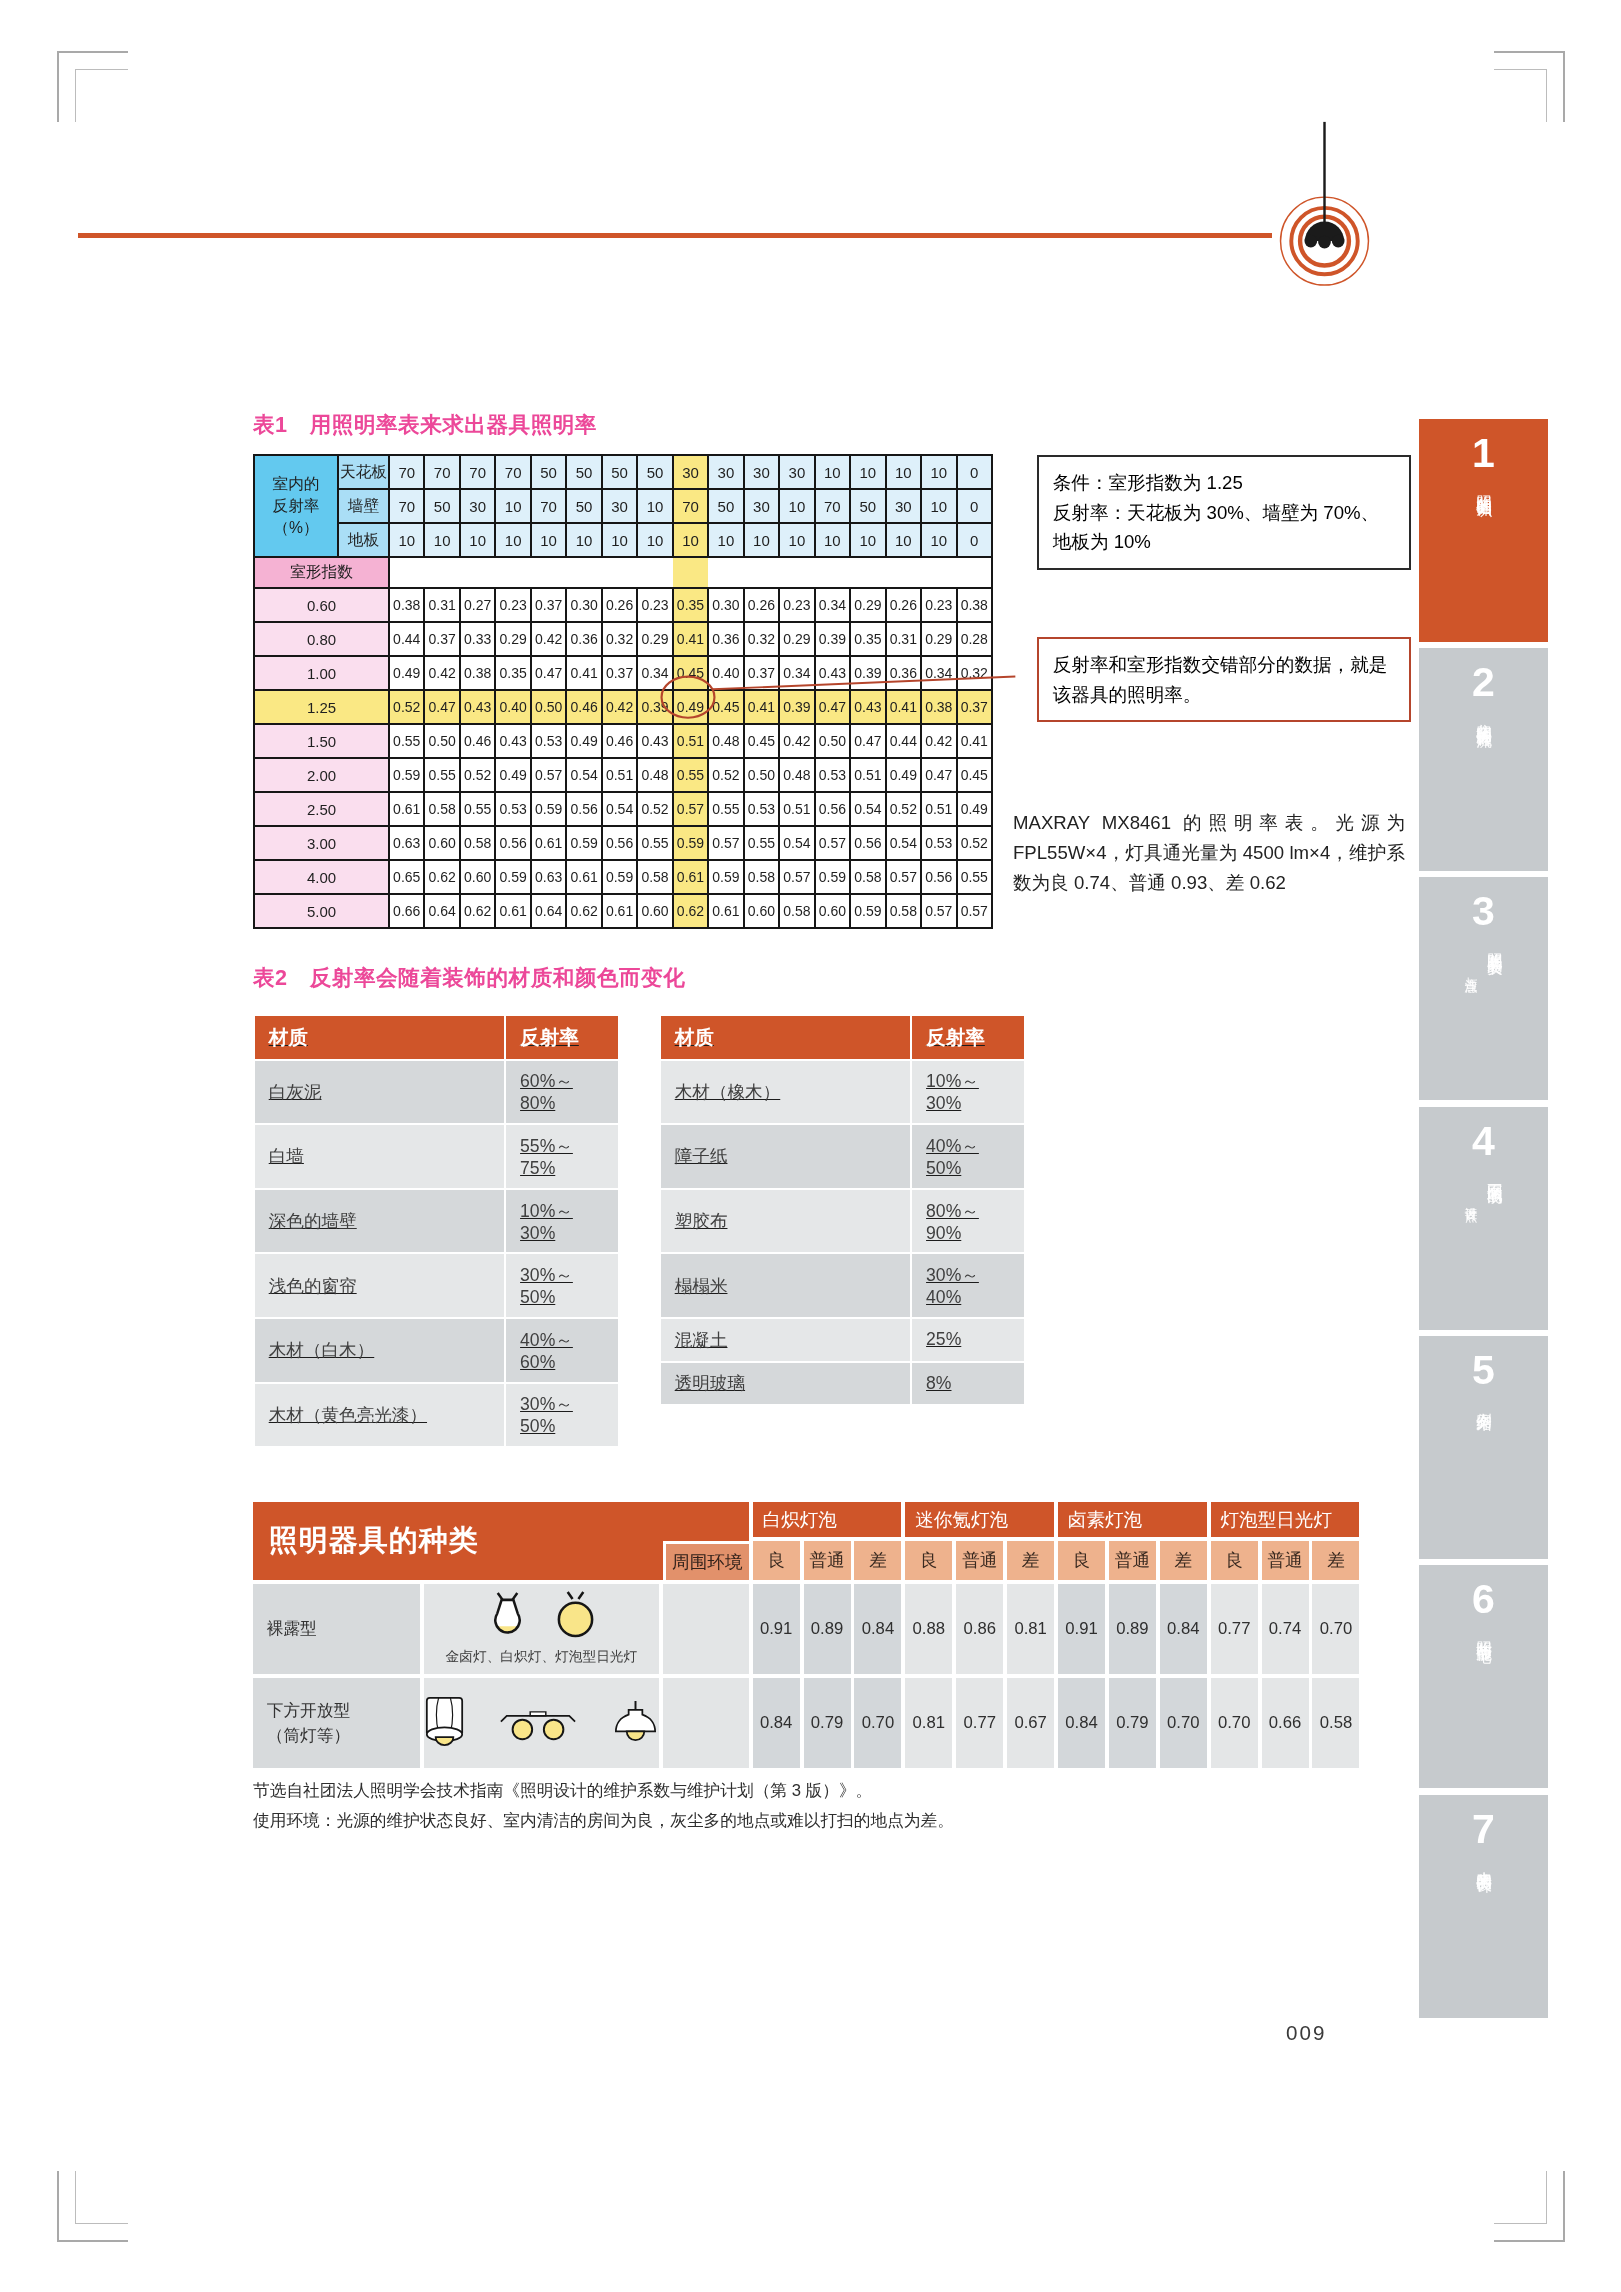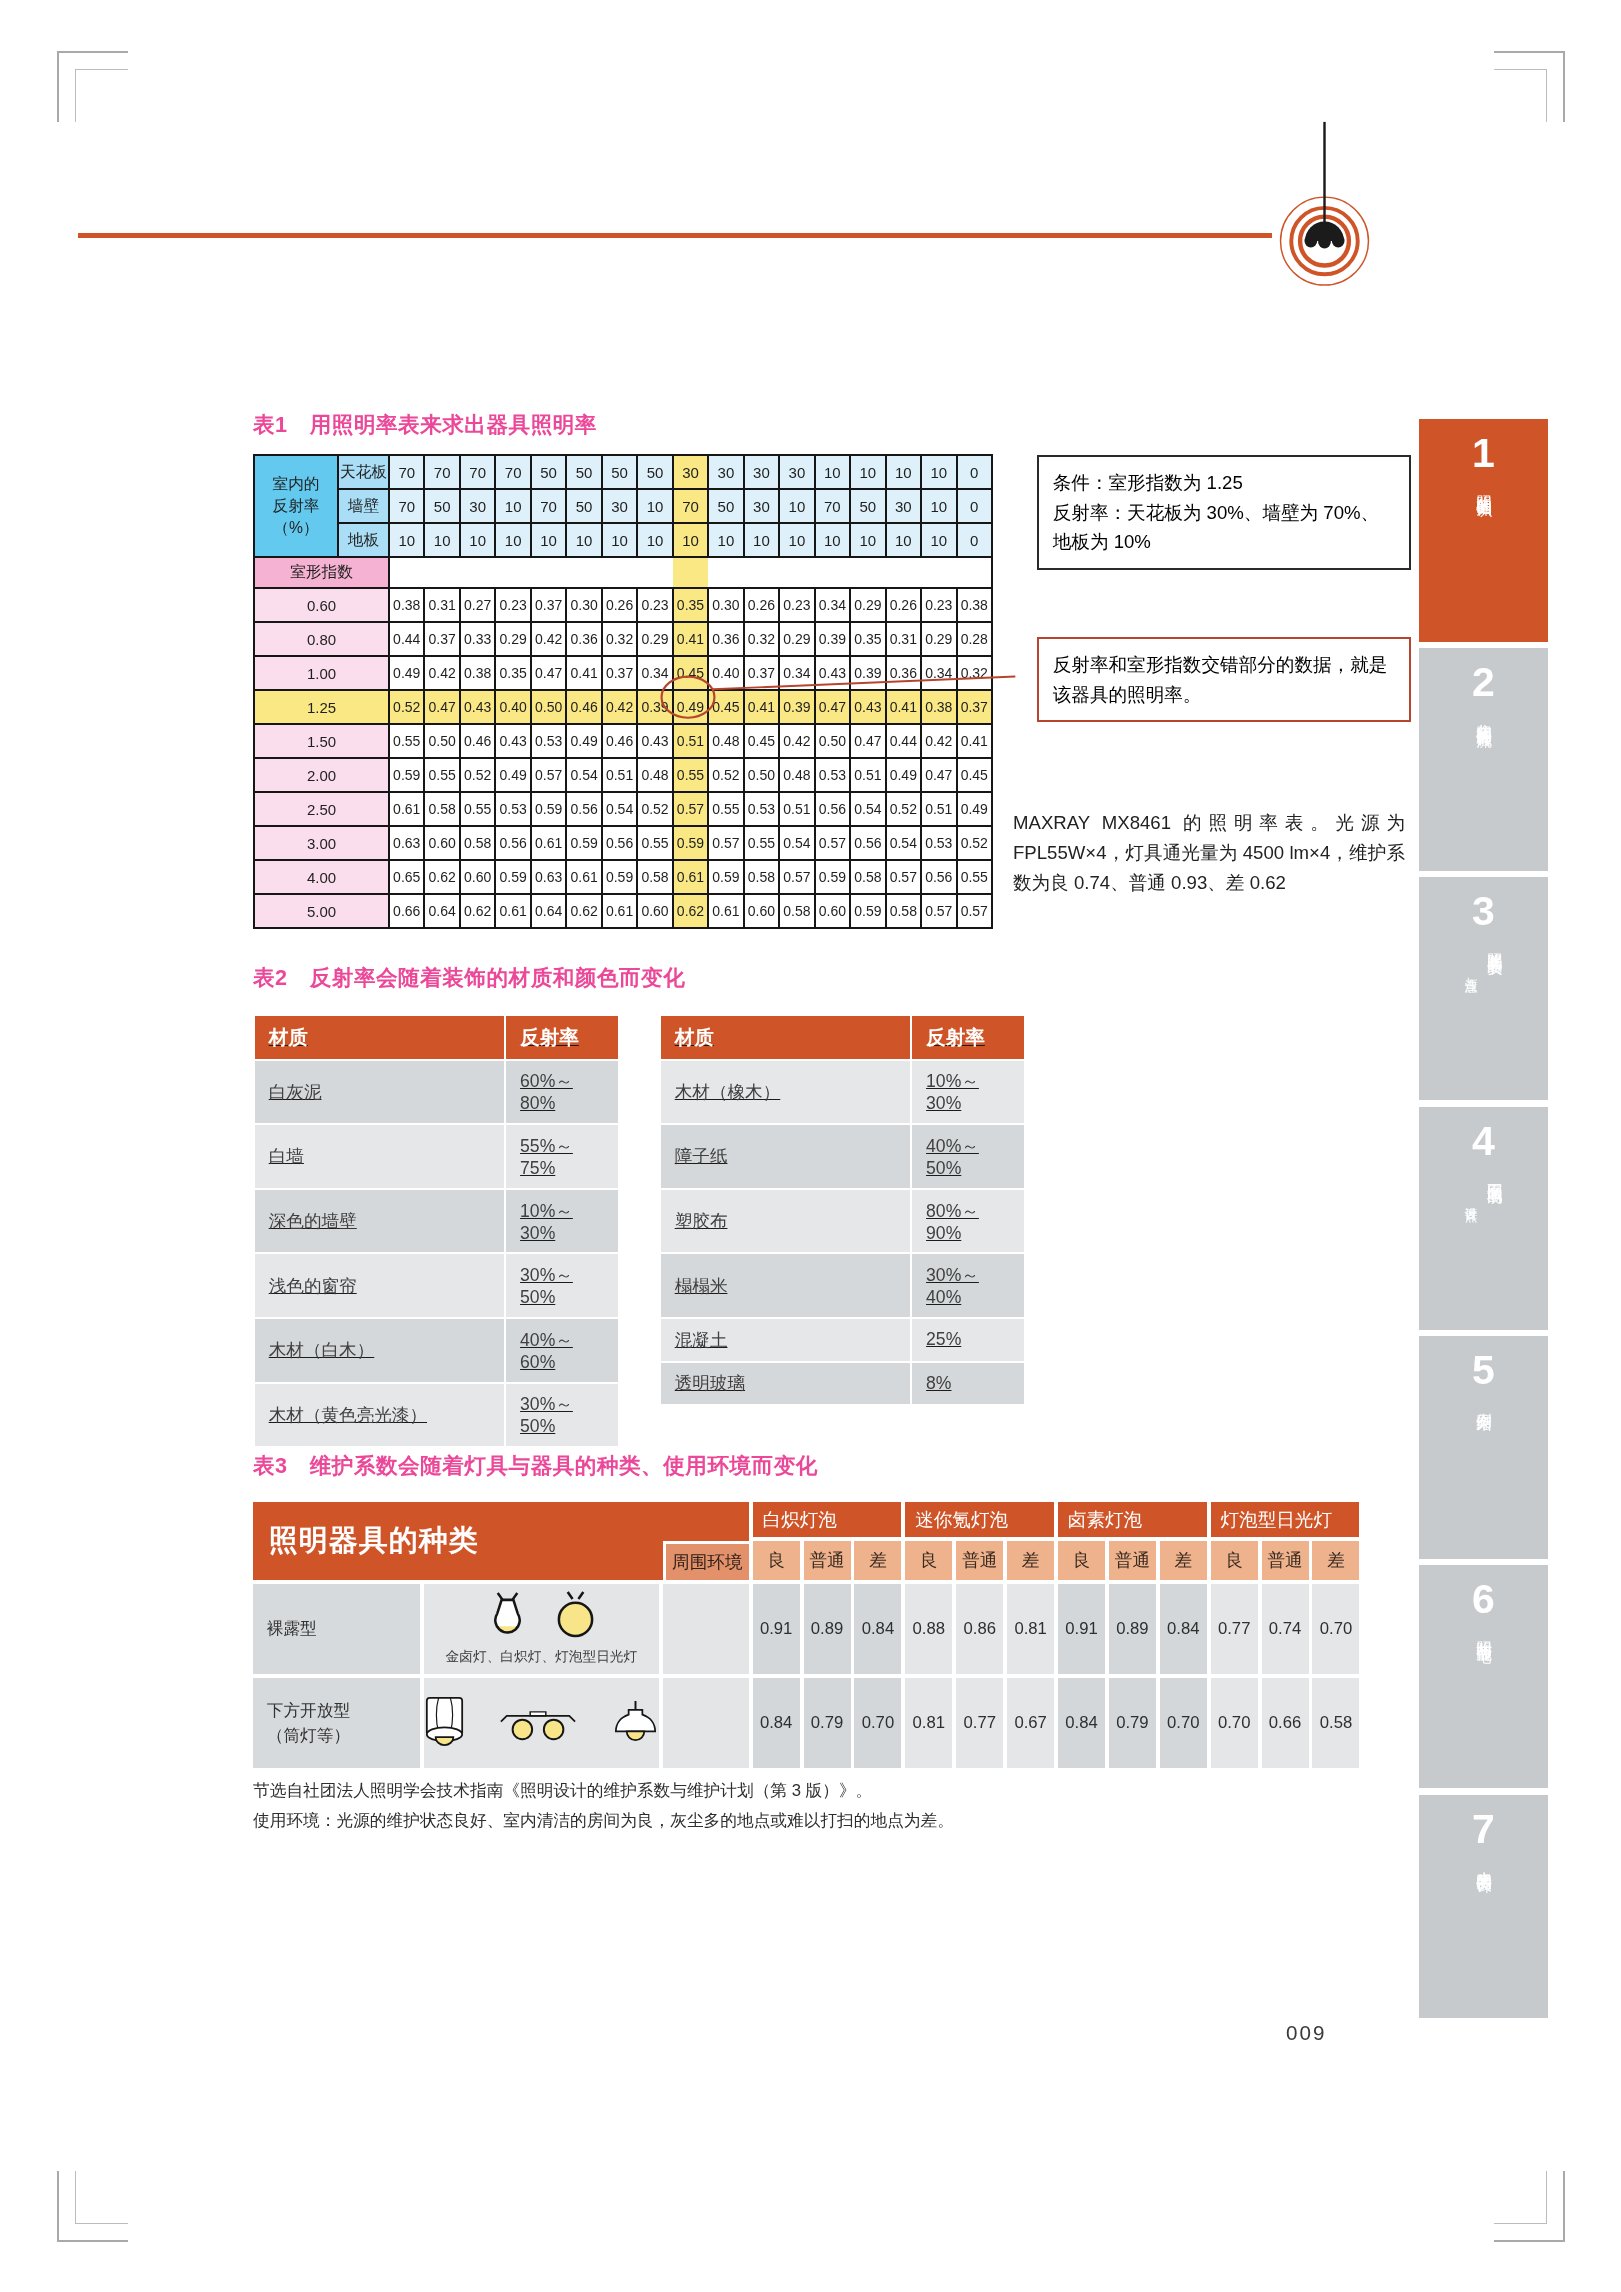--- a/index.html
+++ b/index.html
@@ -537,21 +537,20 @@
           <td class="mat">混凝土</td>
           <td class="val">25%</td>
         </tr>
         <tr>
           <td class="mat">透明玻璃</td>
           <td class="val">8%</td>
         </tr>
       </tbody>
   </table>
 
-  <h2 class="t-title" style="left:253px;top:1451px;">表3　维护系数会随着灯具与器具的种类、使用环境而变化</h2>
   <div class="t3" id="t3">
       <div class="hbig">照明器具的种类</div>
       <div class="hgroup" style="grid-area: 1 / 4 / auto / span 3;">白炽灯泡</div>
       <div class="hgroup" style="grid-area: 1 / 7 / auto / span 3;">迷你氪灯泡</div>
       <div class="hgroup" style="grid-area: 1 / 10 / auto / span 3;">卤素灯泡</div>
       <div class="hgroup" style="grid-area: 1 / 13 / auto / span 3;">灯泡型日光灯</div>
       <div class="henv">周围环境</div>
       <div class="hsub" style="grid-area: 2 / 4;">良</div>
       <div class="hsub" style="grid-area: 2 / 5;">普通</div>
       <div class="hsub" style="grid-area: 2 / 6;">差</div>

